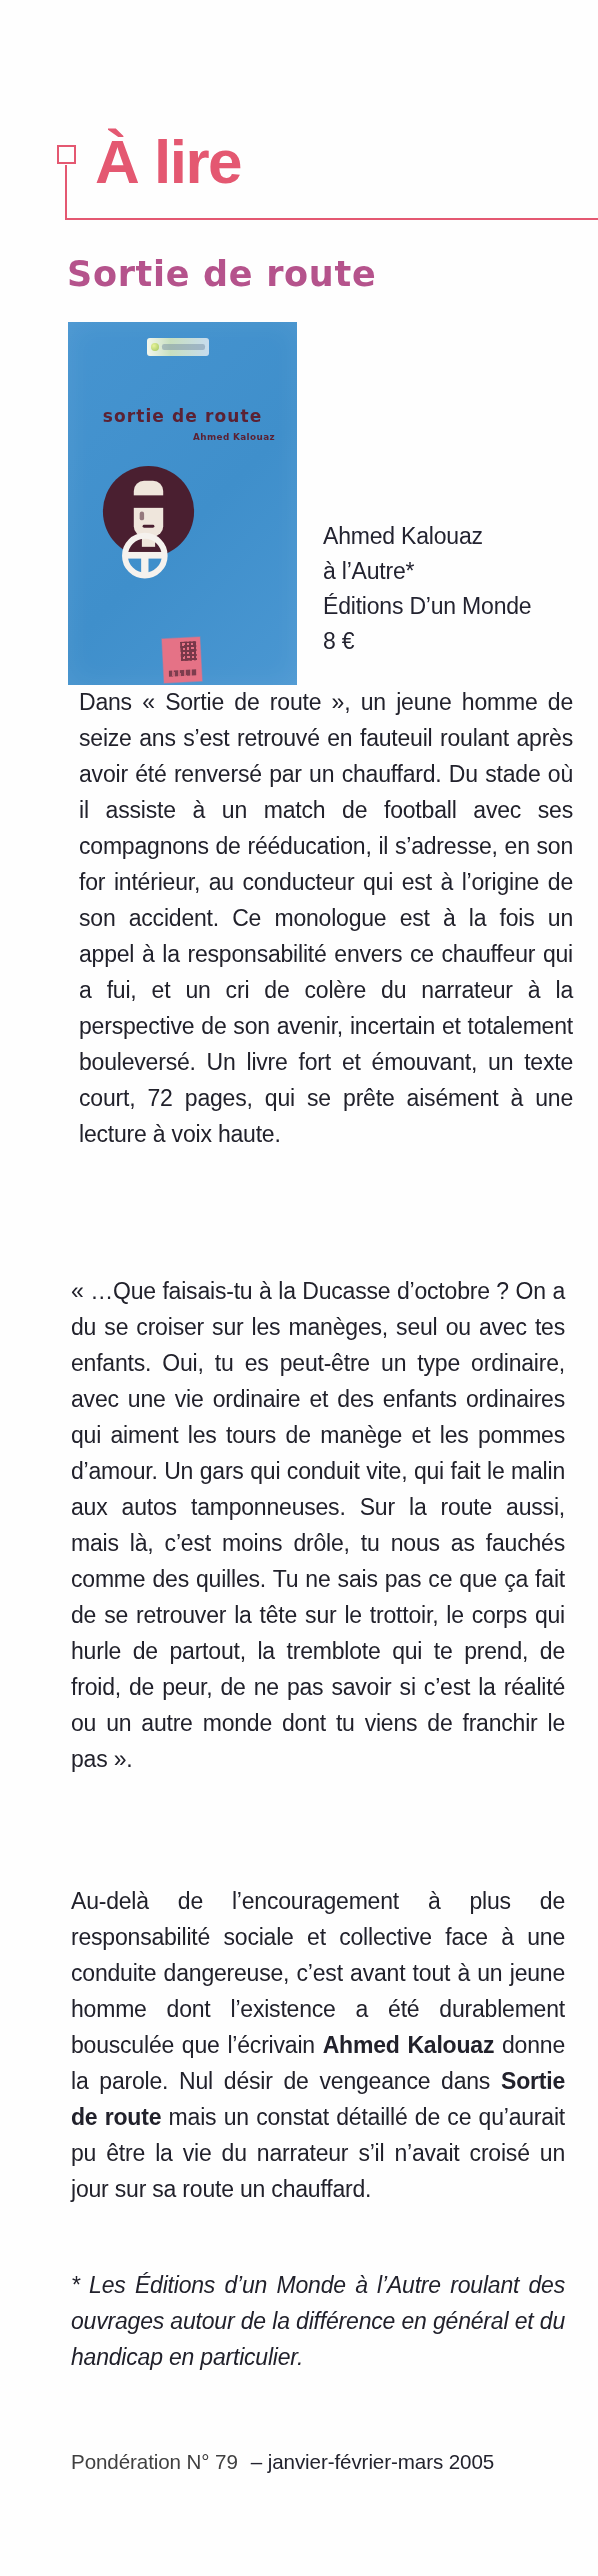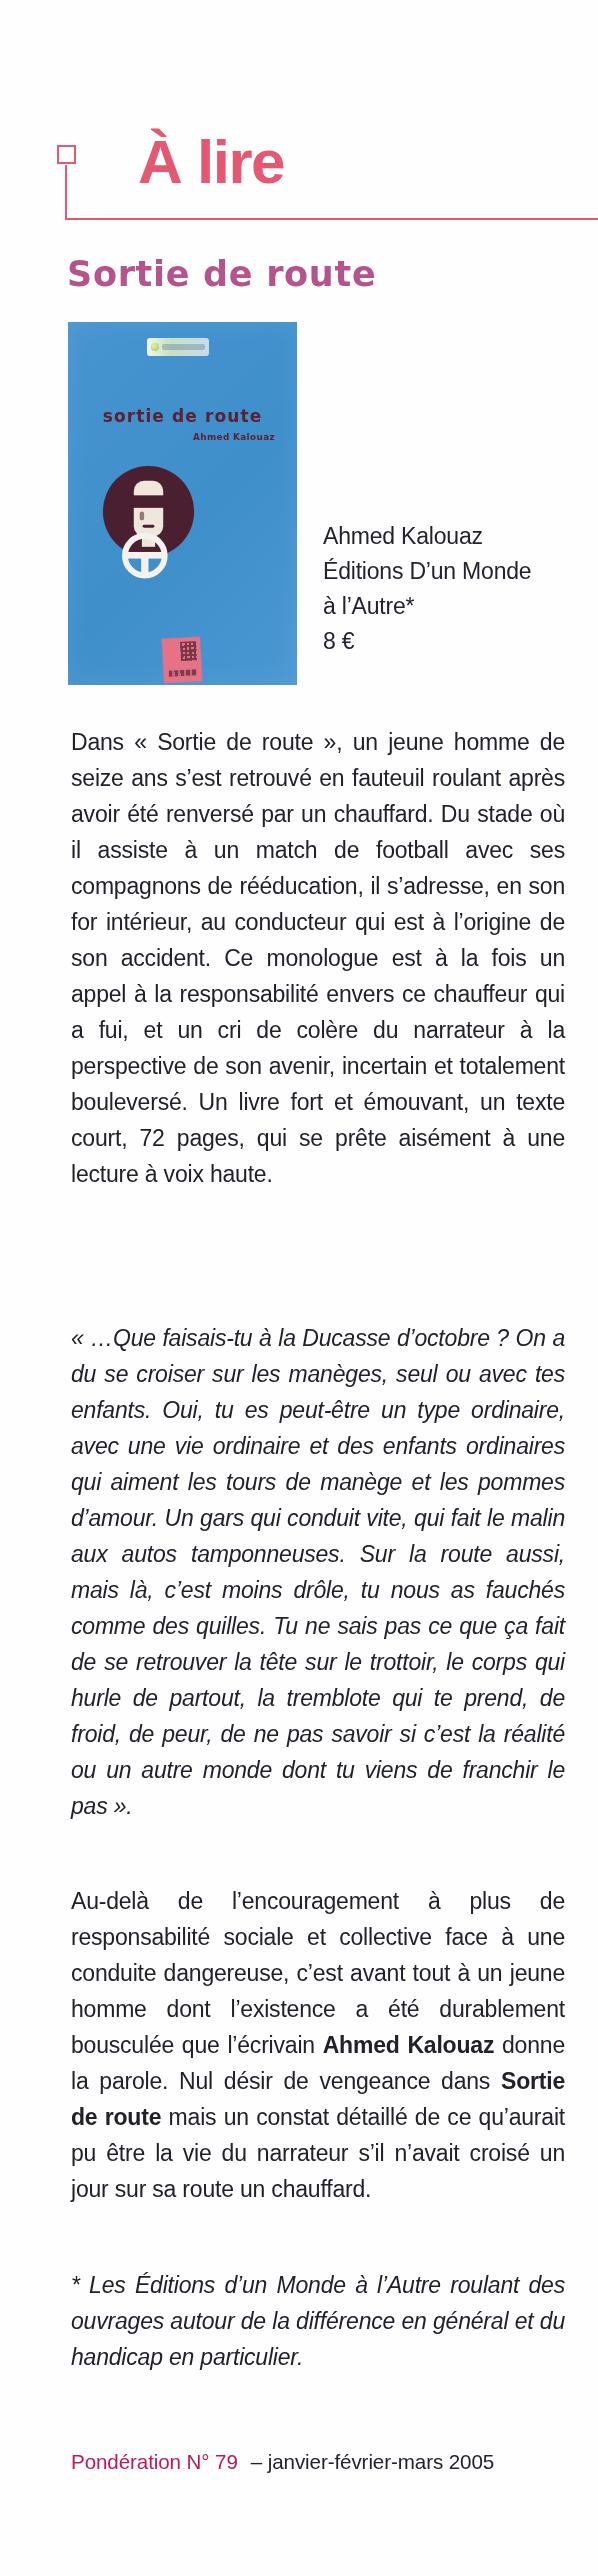--- a/index.html
+++ b/index.html
@@ -25,21 +25,20 @@
   }
   .orn-rule{
     position:absolute;left:65px;top:218px;
     width:533px;height:2.2px;background:#e45871;
   }
   .section-title{
     position:absolute;left:95px;top:131px;
     font-size:62px;line-height:62px;font-weight:bold;
     letter-spacing:-1.5px;color:#e45871;
     font-family:"Liberation Sans", sans-serif;
-    margin-left:43px;
   }
   
   .article-title{
     position:absolute;left:67px;top:254px;
     font-size:35px;line-height:41px;font-weight:bold;
     letter-spacing:0.7px;color:#b5538c;
     font-family:"DejaVu Sans", sans-serif;
   }
   
   .cover{
@@ -94,31 +93,31 @@
     font-size:23px;line-height:35px;color:#232330;
     letter-spacing:-0.2px;
   }
   
   .para{
     position:absolute;left:71px;width:494px;
     font-size:23px;line-height:36px;
     text-align:justify;color:#21212b;
     letter-spacing:-0.2px;
   }
-  .para.p1{top:724px;}
-  .para.quote{top:1320px;font-style:italic;}
+  .para.p1{top:684px;margin-left:8px;}
+  .para.quote{top:1273px;}
   .para.p3{top:1883px;}
   .para.footnote{top:2267px;font-style:italic;}
   .para b{font-weight:bold;}
   
   .footer{
     position:absolute;left:71px;top:2449px;
     font-size:20.6px;line-height:25px;letter-spacing:-0.1px;
   }
-  .footer .journal{color:#be185d;}
+  .footer .journal{color:#404040;}
   .footer .rest{color:#23232e;margin-left:7.3px;}
 </style>
 </head>
 <body>
 
 <div class="page">
 
   <div class="orn-square"></div>
   <div class="orn-vline"></div>
   <div class="orn-rule"></div>
@@ -145,22 +144,22 @@
       <rect x="60" y="126" width="10" height="27" fill="#f5f2ee"></rect>
     </svg>
     <div class="sticker">
       <div class="mark-top"></div>
       <div class="mark-bottom"></div>
     </div>
   </div>
 
   <div class="book-info">
     <div>Ahmed Kalouaz</div>
+    <div>à l’Autre*</div>
     <div>Éditions D’un Monde</div>
-    <div>à l’Autre*</div>
     <div>8 €</div>
   </div>
 
   <div class="para p1">Dans « Sortie de route », un jeune homme de seize ans s’est retrouvé en fauteuil roulant après avoir été renversé par un chauffard. Du stade où il assiste à un match de football avec ses compagnons de rééducation, il s’adresse, en son for intérieur, au conducteur qui est à l’origine de son accident. Ce monologue est à la fois un appel à la responsabilité envers ce chauffeur qui a fui, et un cri de colère du narrateur à la perspective de son avenir, incertain et totalement bouleversé. Un livre fort et émouvant, un texte court, 72 pages, qui se prête aisément à une lecture à voix haute.</div>
 
   <div class="para quote">« …Que faisais-tu à la Ducasse d’octobre ? On a du se croiser sur les manèges, seul ou avec tes enfants. Oui, tu es peut-être un type ordinaire, avec une vie ordinaire et des enfants ordinaires qui aiment les tours de manège et les pommes d’amour. Un gars qui conduit vite, qui fait le malin aux autos tamponneuses. Sur la route aussi, mais là, c’est moins drôle, tu nous as fauchés comme des quilles. Tu ne sais pas ce que ça fait de se retrouver la tête sur le trottoir, le corps qui hurle de partout, la tremblote qui te prend, de froid, de peur, de ne pas savoir si c’est la réalité ou un autre monde dont tu viens de franchir le pas ».</div>
 
   <div class="para p3"><span>Au-delà de l’encouragement à plus de responsabilité sociale et collective face à une conduite dangereuse, c’est avant tout à un jeune homme dont l’existence a été durablement bousculée que l’écrivain </span><b>Ahmed Kalouaz</b><span> donne la parole. Nul désir de vengeance dans </span><b>Sortie de route</b><span> mais un constat détaillé de ce qu’aurait pu être la vie du narrateur s’il n’avait croisé un jour sur sa route un chauffard.</span></div>
 
   <div class="para footnote">* Les Éditions d’un Monde à l’Autre roulant des ouvrages autour de la différence en général et du handicap en particulier.</div>

